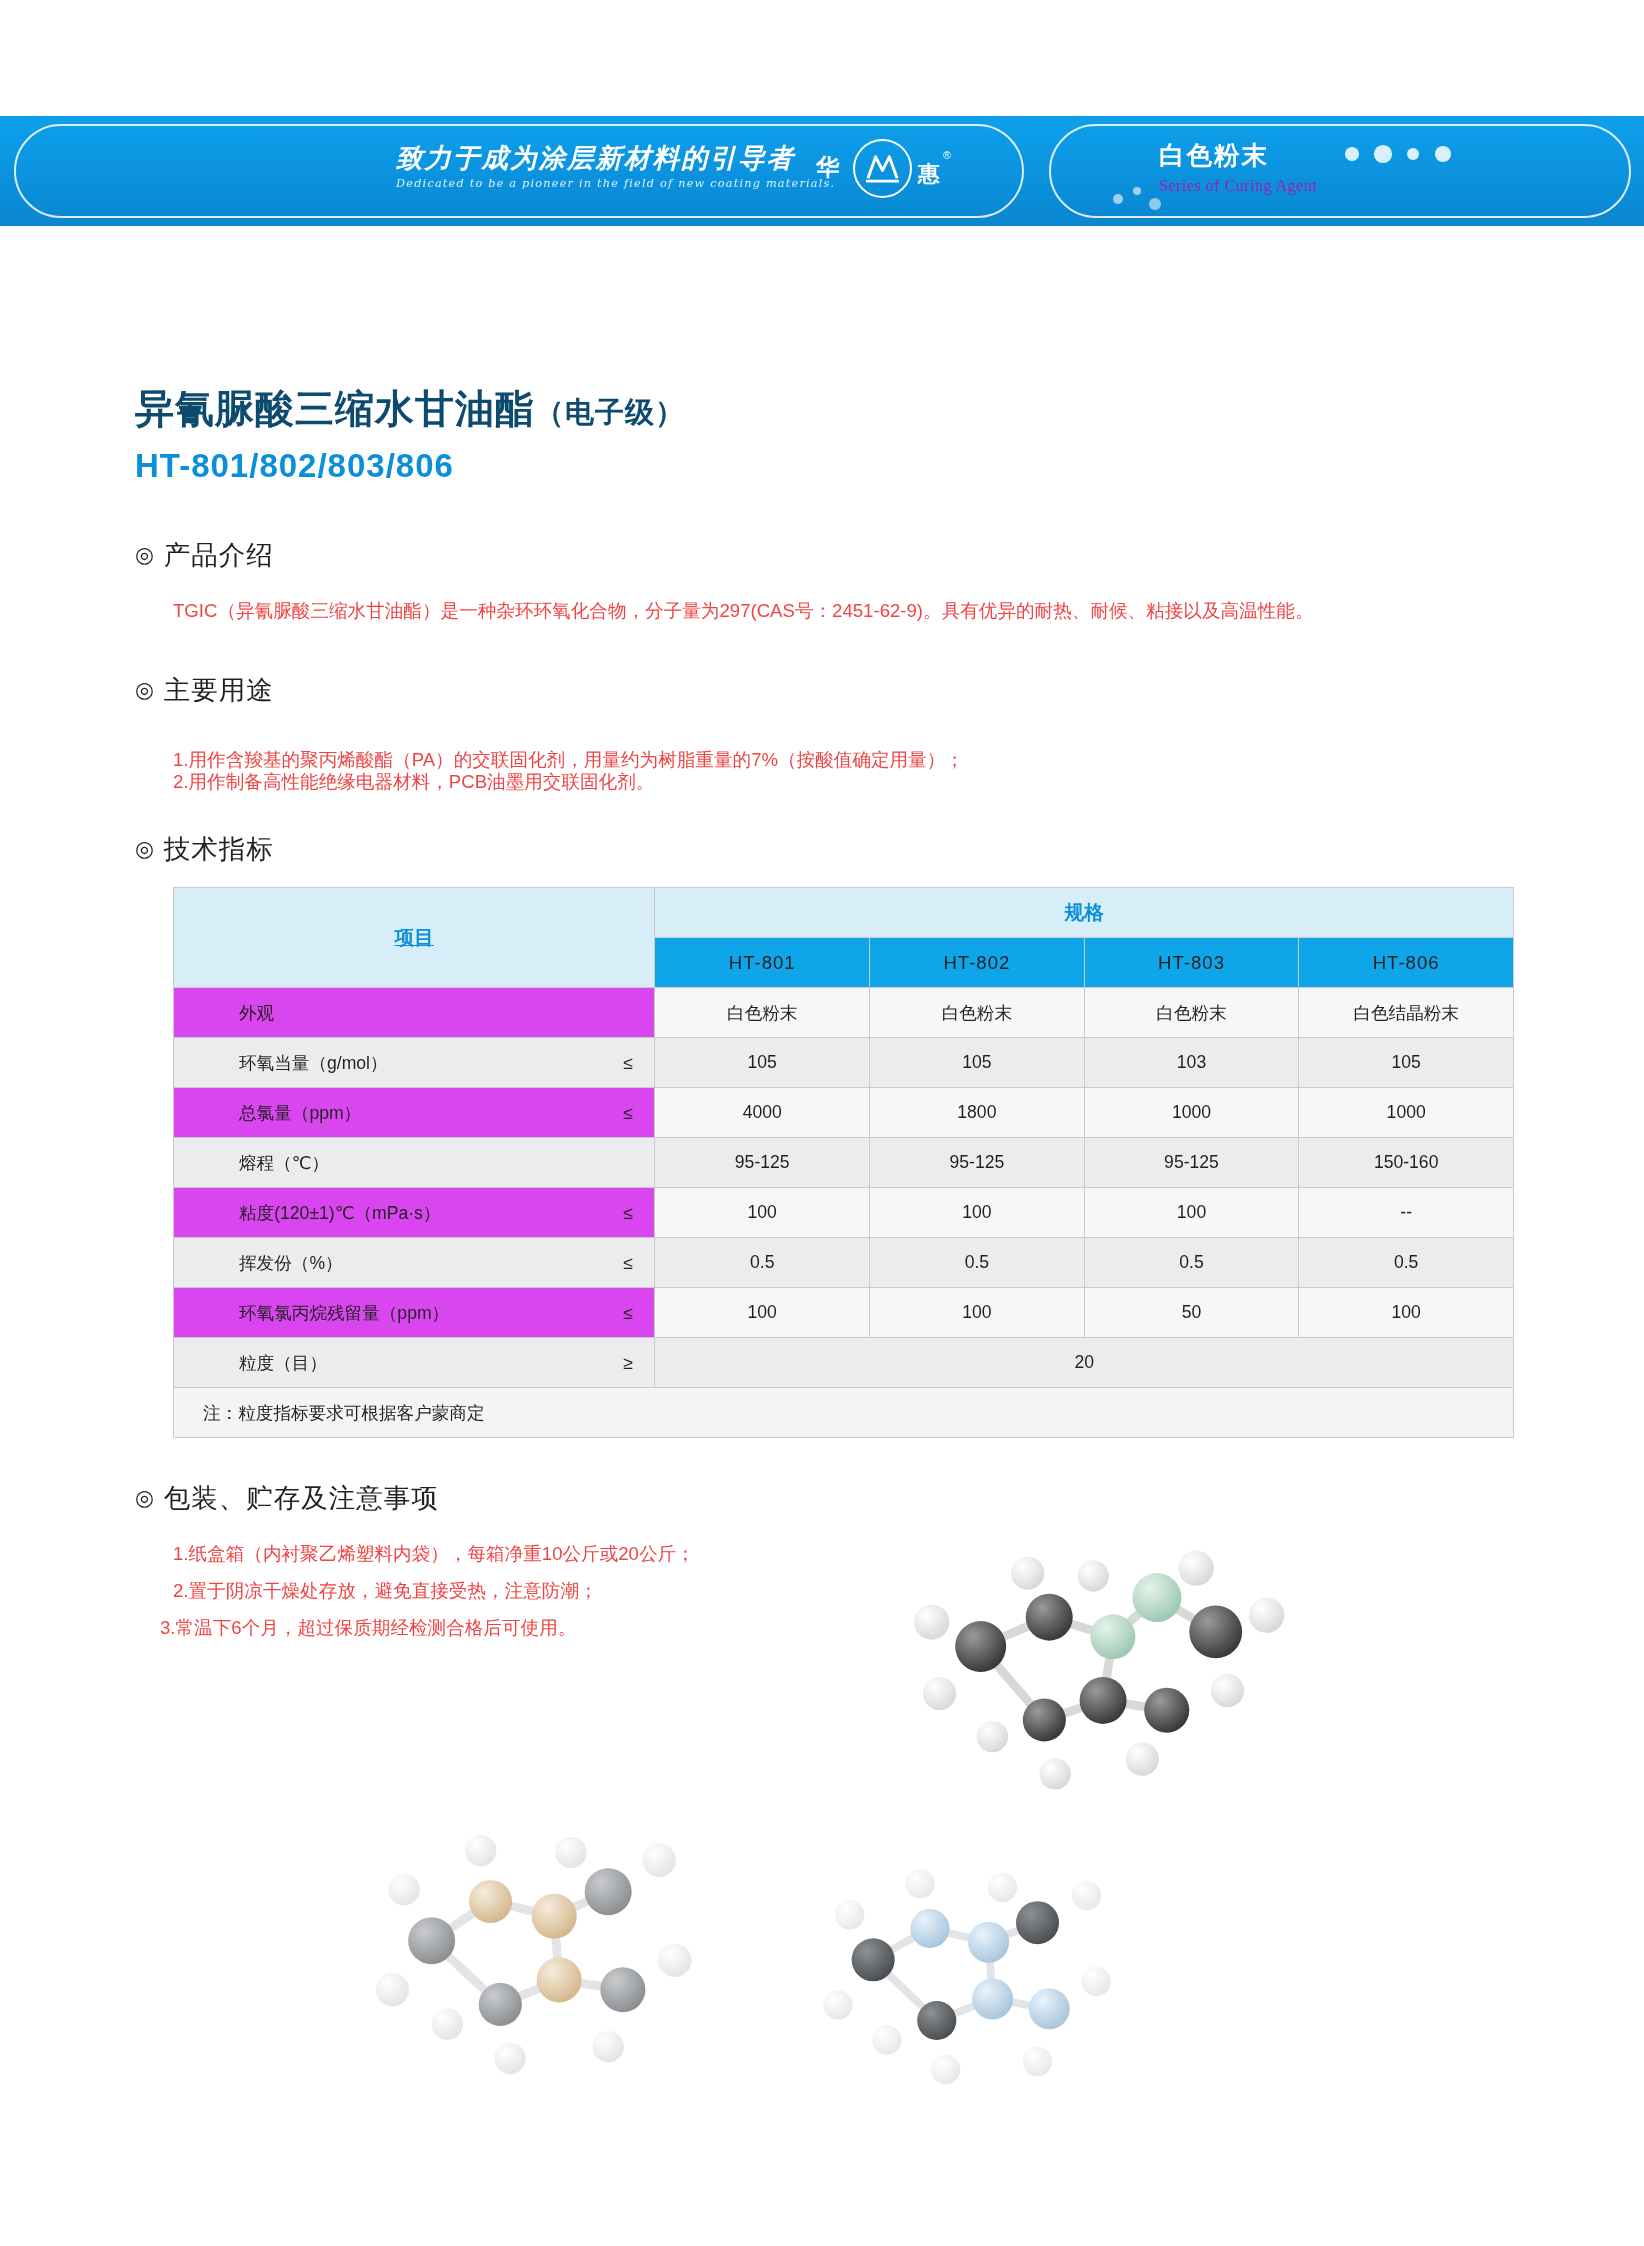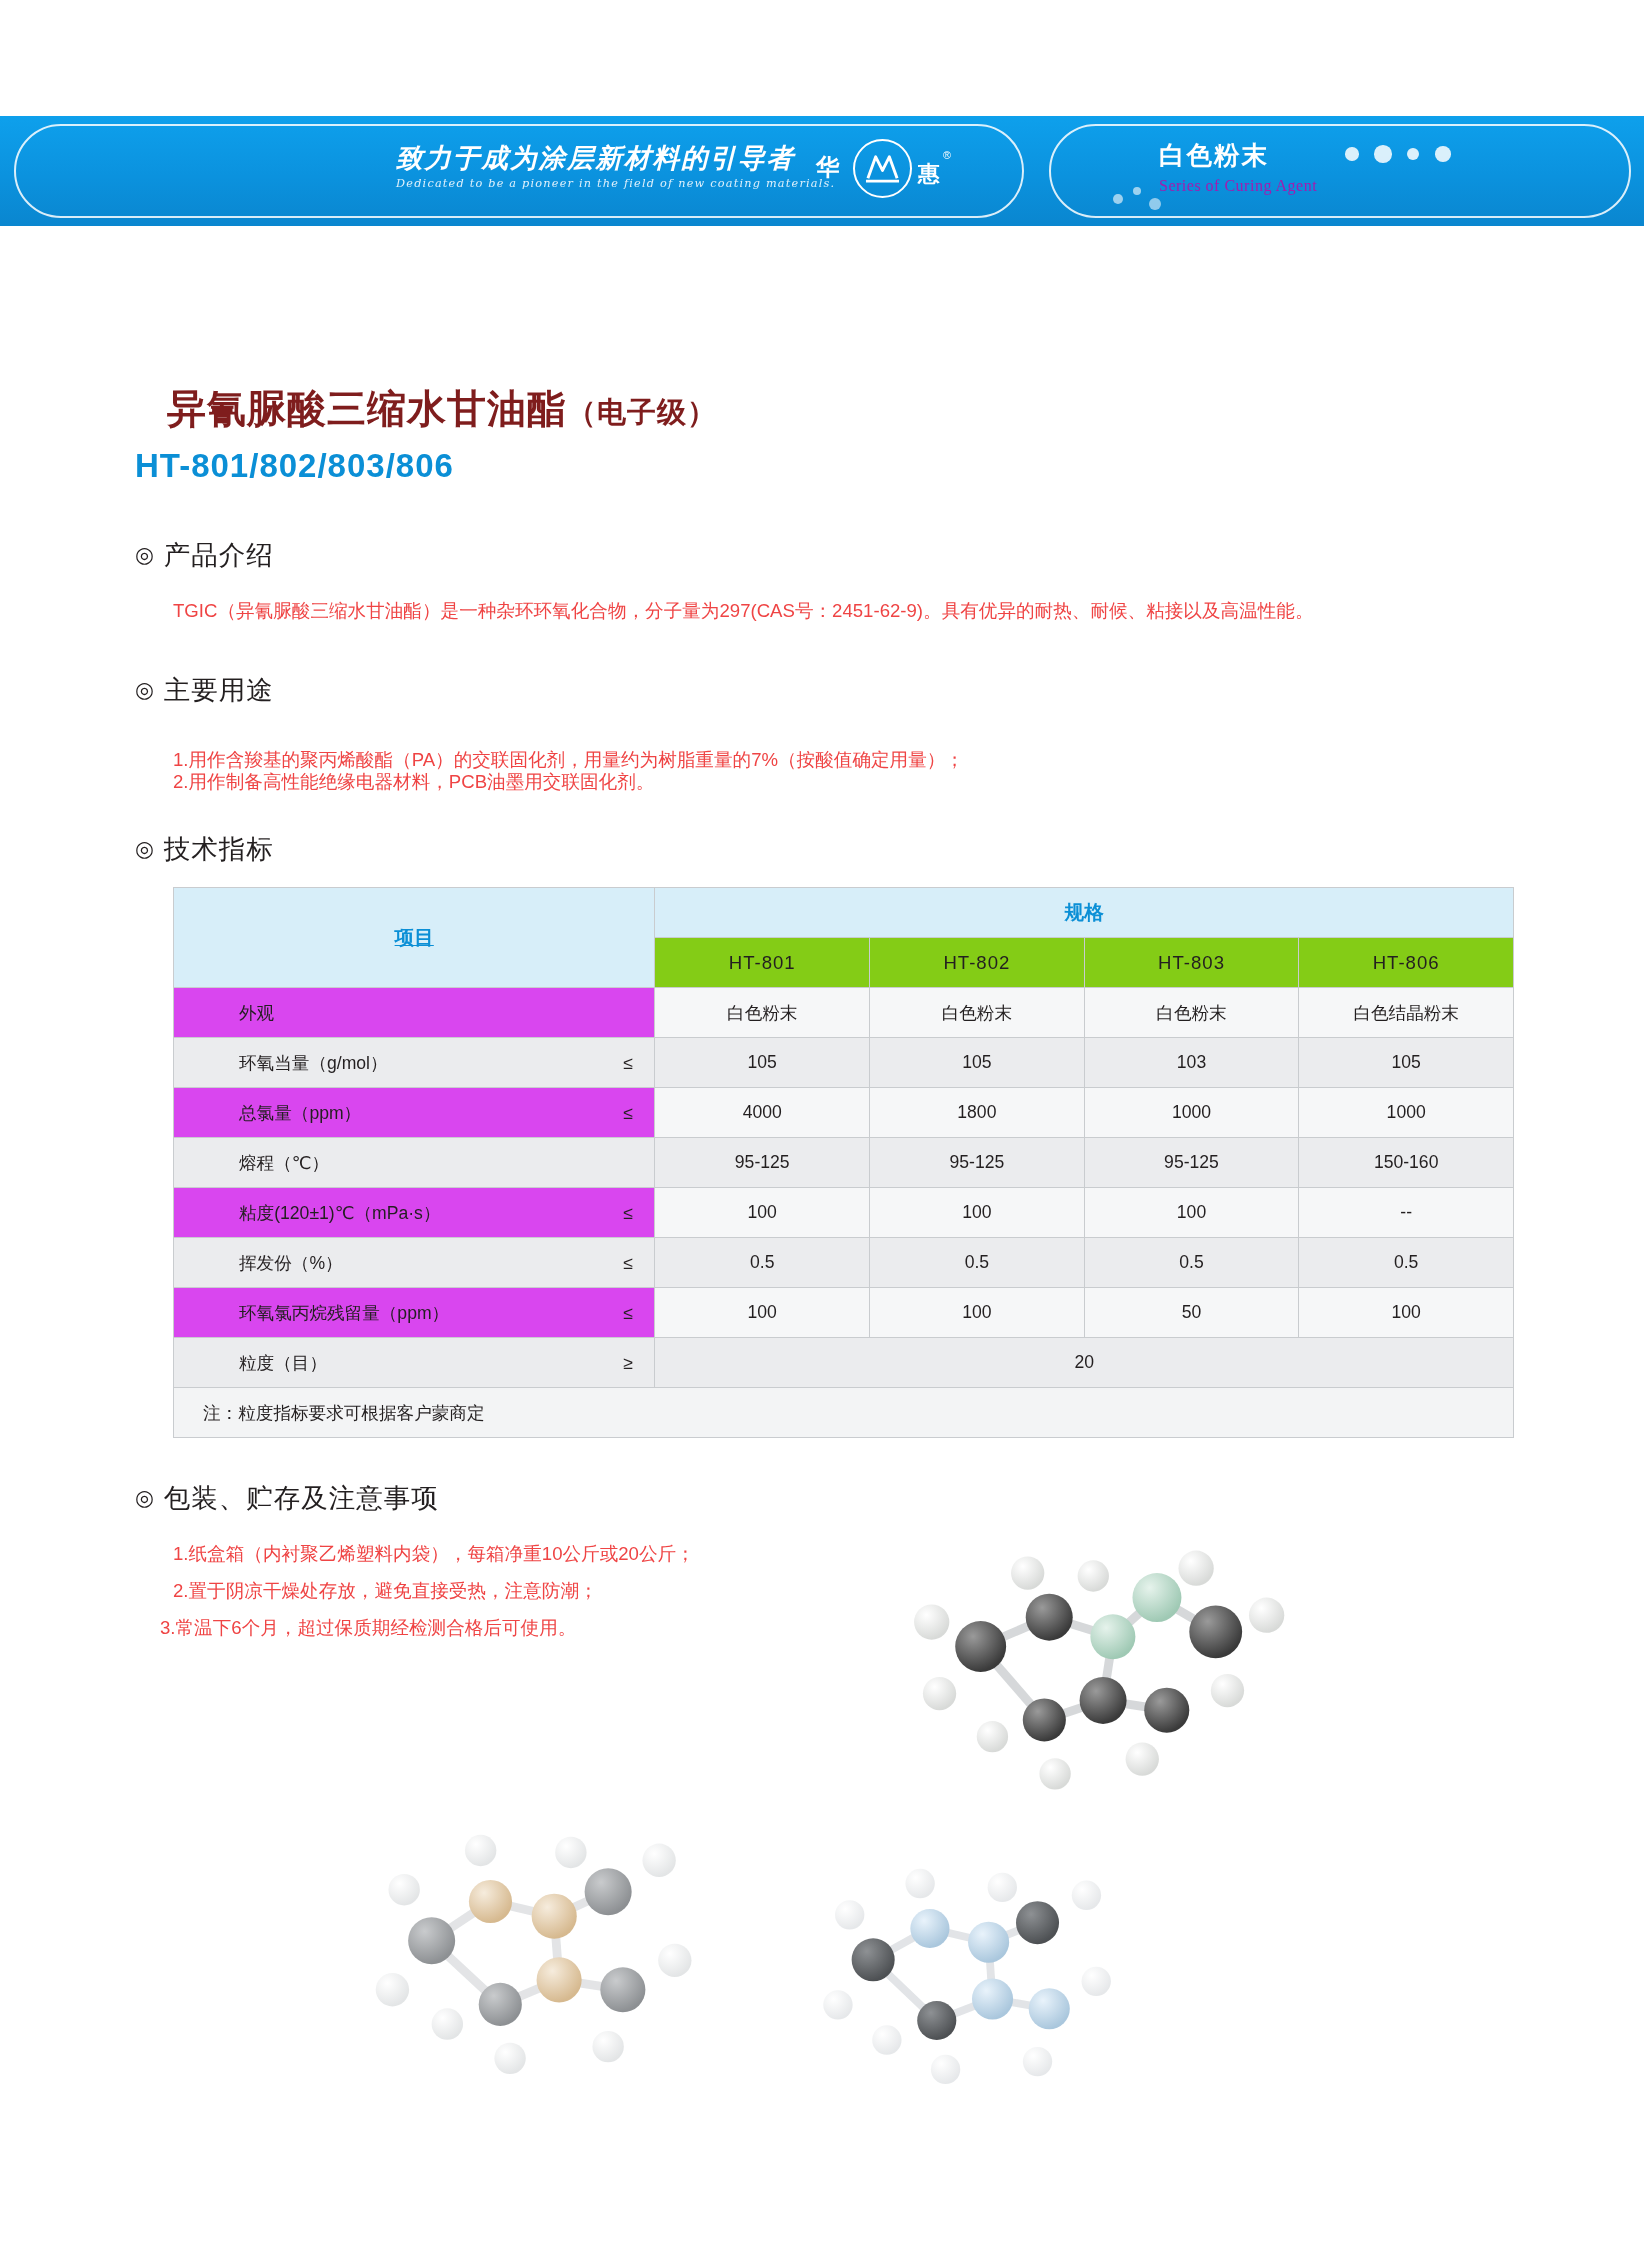--- a/index.html
+++ b/index.html
@@ -152,24 +152,23 @@
     opacity: 0.85;
   }
 
   
   .title-cn {
     position: absolute;
     left: 135px;
     top: 382px;
     font-size: 39px;
     font-weight: bold;
-    color: #7f1d1d;
+    color: #0c4a6e;
     letter-spacing: 1px;
     white-space: nowrap;
-    margin-left: 32px;
   }
   .title-cn .sub {
     font-size: 29px;
     font-weight: bold;
   }
   .title-code {
     position: absolute;
     left: 135px;
     top: 447px;
     font-size: 33px;
@@ -224,21 +223,21 @@
     font-weight: normal;
     padding: 0;
   }
   .spec-table .hdr {
     background: #d7eef9;
     color: #0b8fd6;
     font-weight: bold;
     font-size: 19.6px;
   }
   .spec-table .hdr-sub {
-    background: #84cc16;
+    background: #0ea5e9;
     font-size: 18.6px;
     letter-spacing: 1px;
   }
   .spec-table .item-cell {
     text-align: left;
     padding-left: 65px;
     position: relative;
     background: #d946ef;
     white-space: nowrap;
   }

